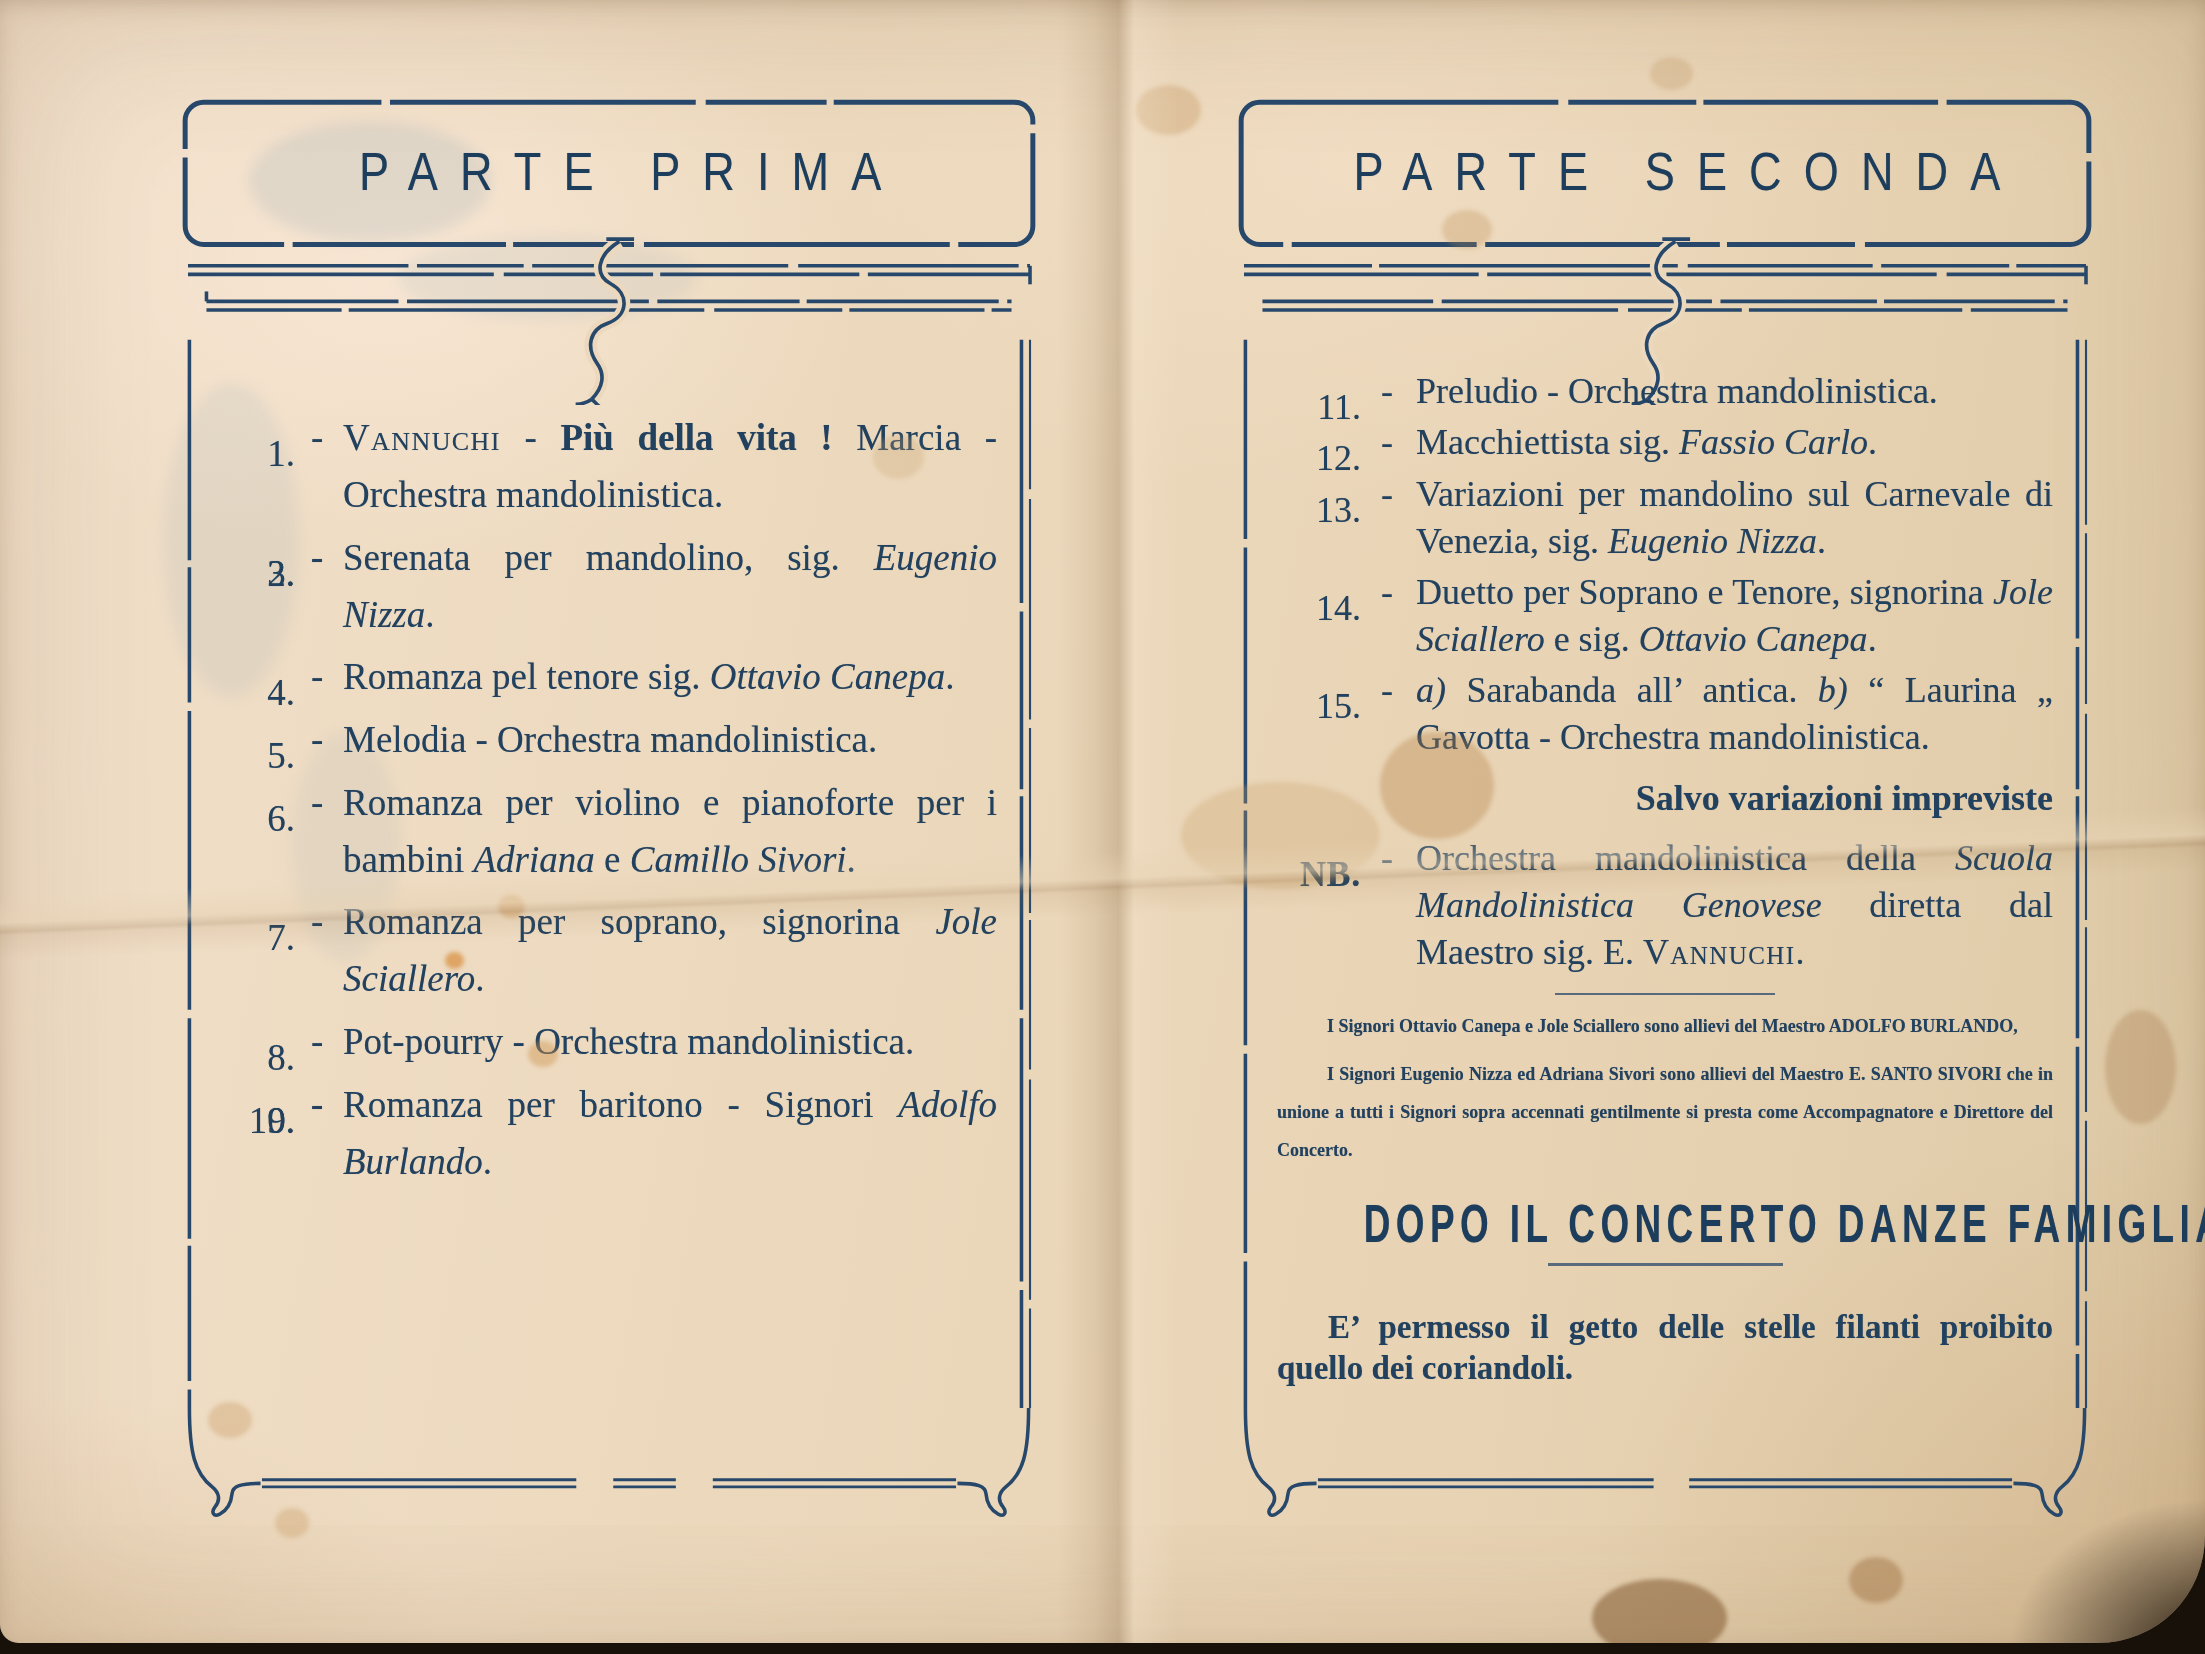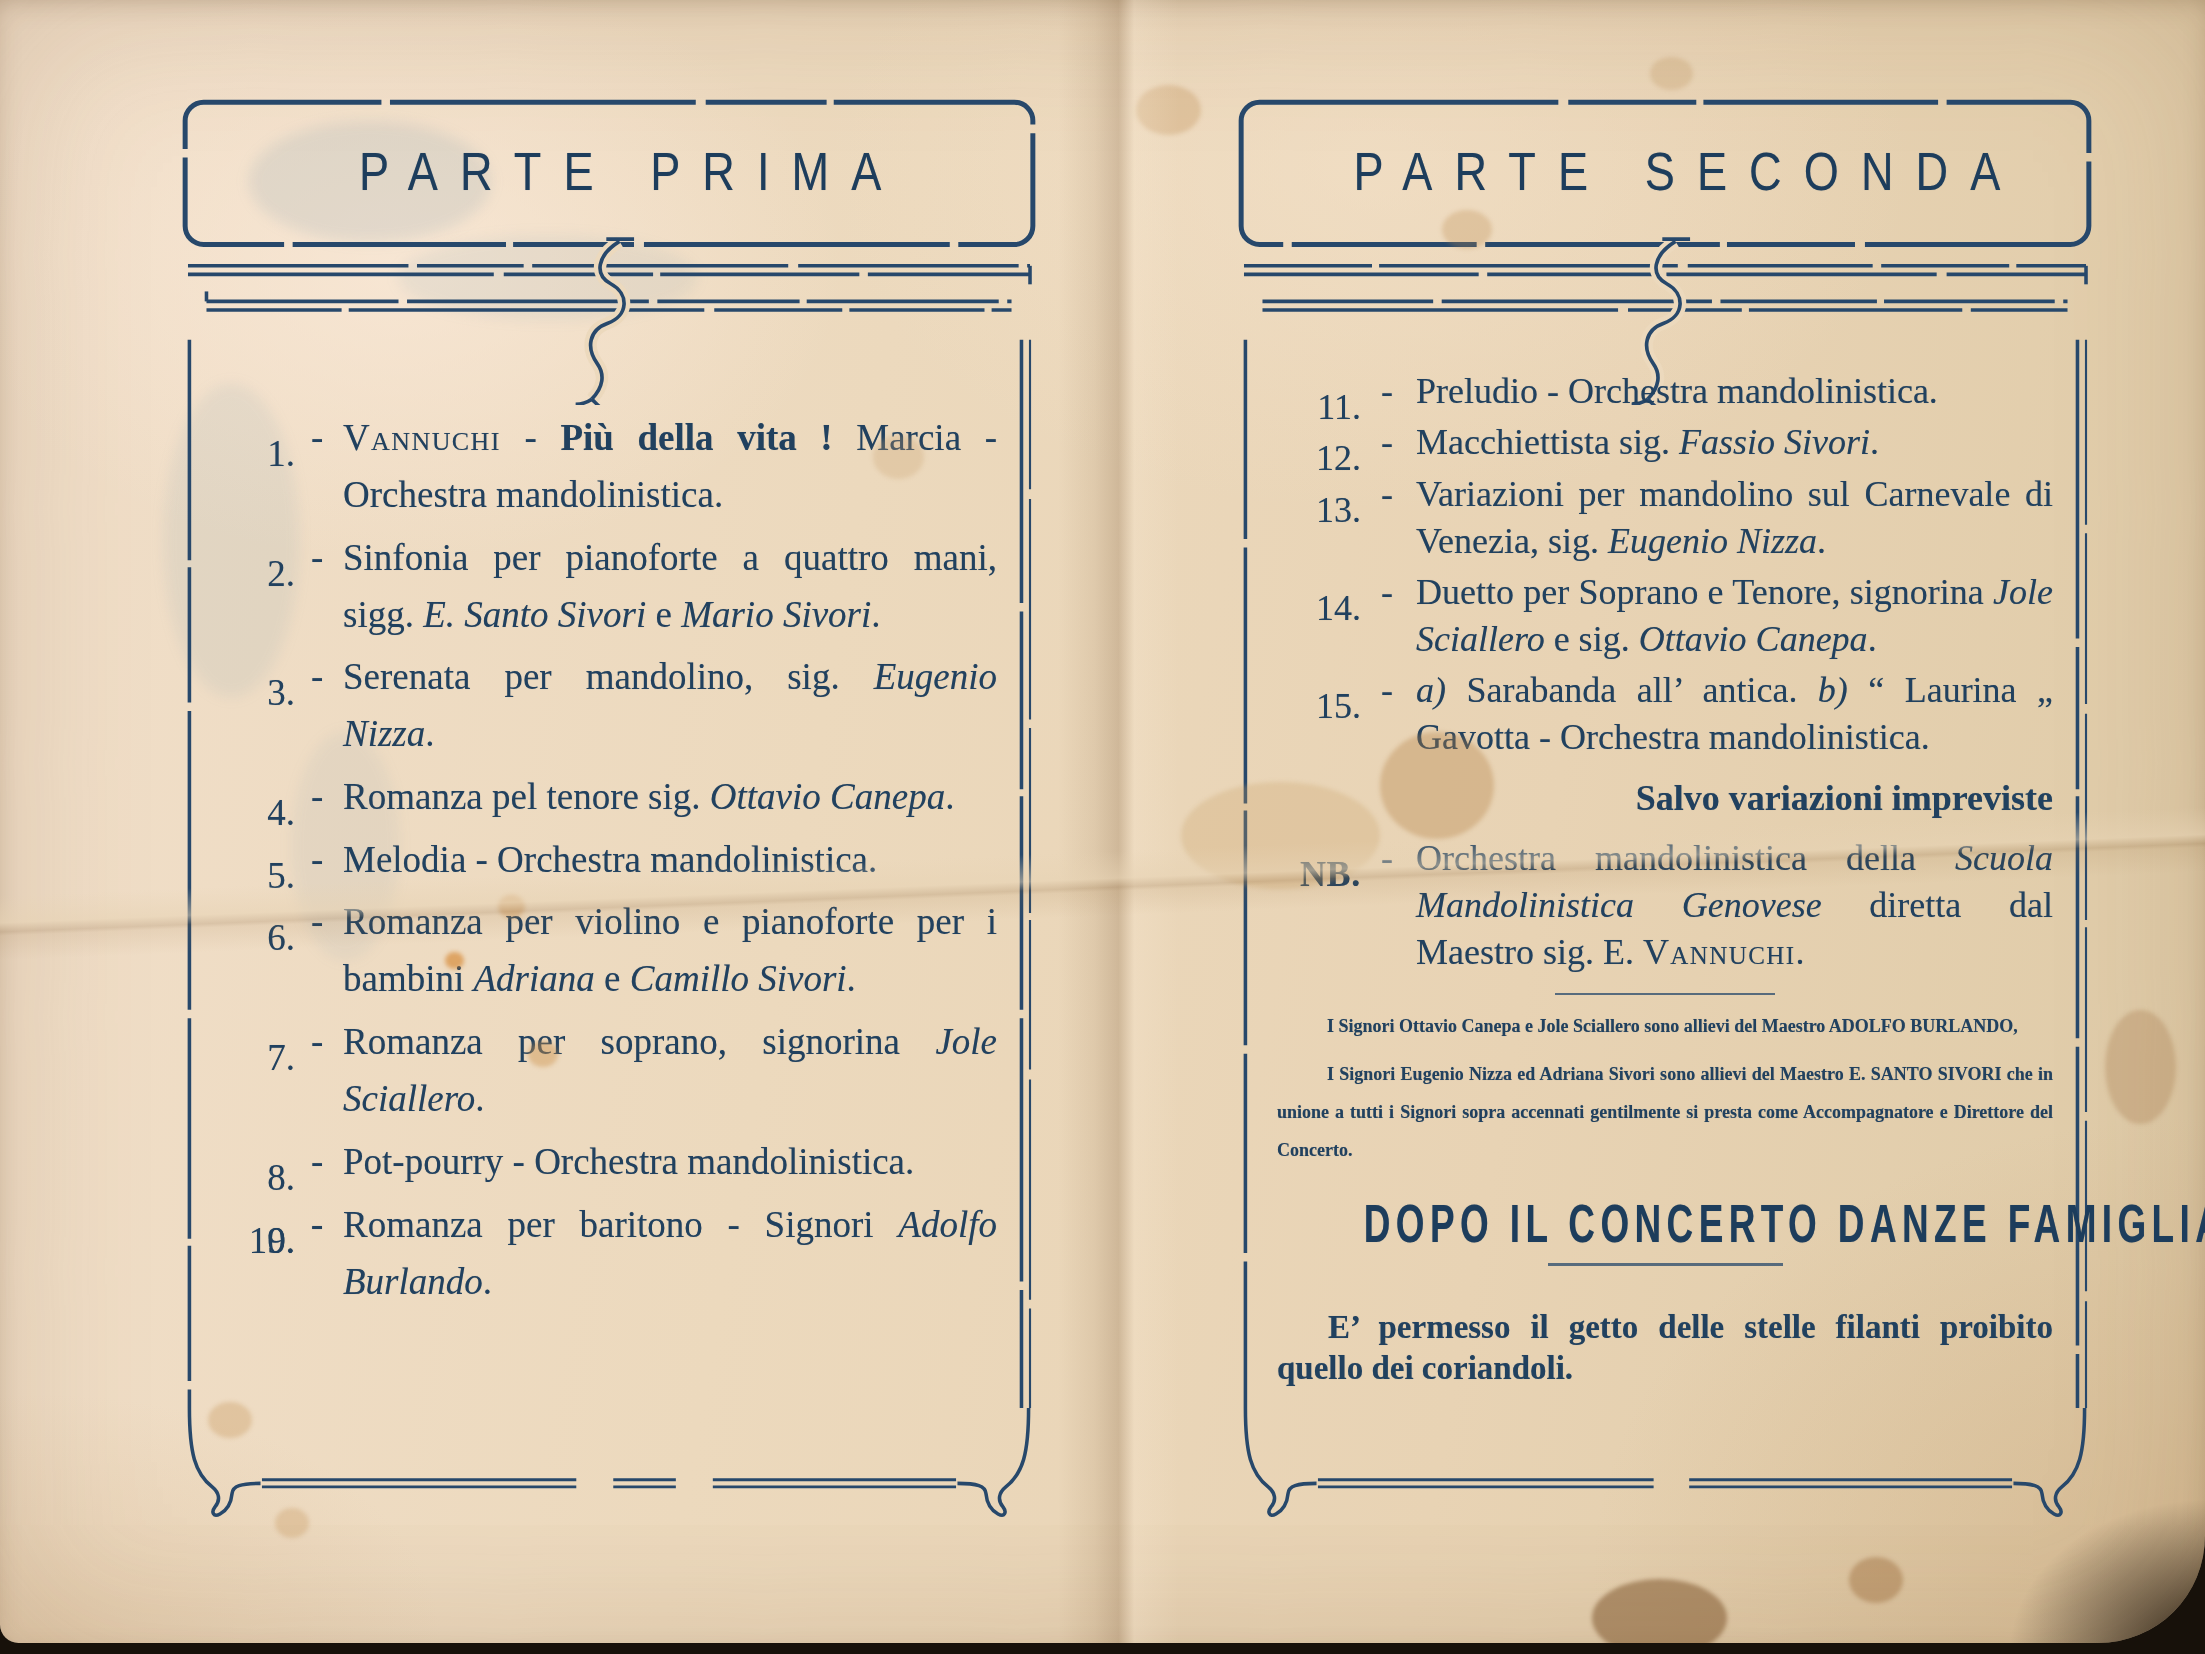--- a/index.html
+++ b/index.html
@@ -104,21 +104,20 @@
       </svg>
       <div class="content">
           <div class="item">
             <span class="num">1.</span>
             <span class="dash">-</span>
             <span class="itext"><span class="seg-sc">Vannuchi</span><span class="seg-n"> - </span><span class="seg-b">Più della vita ! </span><span class="seg-n">Marcia - Orchestra mandolinistica.</span></span>
           </div>
           <div class="item">
             <span class="num">2.</span>
             <span class="dash">-</span>
-            <span class="itext"><span class="seg-n">Sinfonia per pianoforte a quattro mani, sigg. </span><span class="seg-i">E. Santo Sivori</span><span class="seg-n"> e </span><span class="seg-i">Mario Sivori</span><span class="seg-n">.</span></span>
           </div>
           <div class="item">
             <span class="num">3.</span>
             <span class="dash">-</span>
             <span class="itext"><span class="seg-n">Serenata per mandolino, sig. </span><span class="seg-i">Eugenio Nizza</span><span class="seg-n">.</span></span>
           </div>
           <div class="item">
             <span class="num">4.</span>
             <span class="dash">-</span>
             <span class="itext"><span class="seg-n">Romanza pel tenore sig. </span><span class="seg-i">Ottavio Canepa</span><span class="seg-n">.</span></span>
@@ -184,21 +183,21 @@
       <div class="content">
         <div>
             <div class="item">
               <span class="num">11.</span>
               <span class="dash">-</span>
               <span class="itext"><span class="seg-n">Preludio - Orchestra mandolinistica.</span></span>
             </div>
             <div class="item">
               <span class="num">12.</span>
               <span class="dash">-</span>
-              <span class="itext"><span class="seg-n">Macchiettista sig. </span><span class="seg-i">Fassio Sivori</span><span class="seg-n">.</span></span>
+              <span class="itext"><span class="seg-n">Macchiettista sig. </span><span class="seg-i">Fassio Carlo</span><span class="seg-n">.</span></span>
             </div>
             <div class="item">
               <span class="num">13.</span>
               <span class="dash">-</span>
               <span class="itext"><span class="seg-n">Variazioni per mandolino sul Carnevale di Venezia, sig. </span><span class="seg-i">Eugenio Nizza</span><span class="seg-n">.</span></span>
             </div>
             <div class="item">
               <span class="num">14.</span>
               <span class="dash">-</span>
               <span class="itext"><span class="seg-n">Duetto per Soprano e Tenore, signorina </span><span class="seg-i">Jole Sciallero</span><span class="seg-n"> e sig. </span><span class="seg-i">Ottavio Canepa</span><span class="seg-n">.</span></span>

